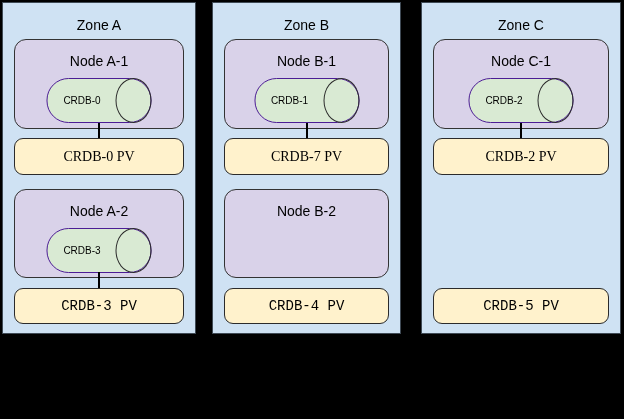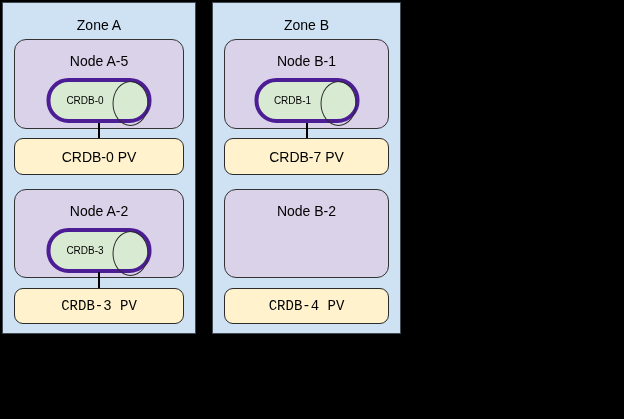--- a/index.html
+++ b/index.html
@@ -12,43 +12,43 @@
   .zone-c{left:421px;width:200px;}
   .zone-title{position:absolute;top:14px;left:0;right:0;text-align:center;
               font-size:14px;line-height:16px;}
   .node{position:absolute;left:11px;right:11px;background:#d9d2e9;border:1px solid #333;
         border-radius:12px;}
   .node-1{top:36px;height:90px;}
   .node-2{top:186px;height:89px;padding-left:20px;}
   .node-title{position:absolute;top:13px;left:0;right:0;text-align:center;
               font-size:14px;line-height:16px;}
   .pod{position:absolute;top:38px;left:50%;transform:translateX(-50%);
-       width:105px;height:45px;background:#d9ead3;border:4px solid #4c1d95;border-radius:22px;}
+       width:105px;height:45px;background:#d9ead3;border:1px solid #4c1d95;border-radius:22px;}
   .pod-cap{position:absolute;top:-1px;right:-1px;width:36px;height:45px;
            border:1px solid #2b2b2b;border-radius:50%;}
   .pod-label{position:absolute;left:0;top:0;height:100%;width:69px;display:flex;
              align-items:center;justify-content:center;font-size:10px;}
   .connector{position:absolute;left:50%;width:2px;margin-left:-1px;background:#000;}
   .connector-1{top:120px;height:16px;}
   .connector-2{top:269px;height:16px;}
   .pv{position:absolute;left:11px;right:11px;background:#fff2cc;border:1px solid #2b2b2b;
       border-radius:9px;display:flex;align-items:center;justify-content:center;font-size:14px;}
-  .pv-1{top:135px;height:37px;}
+  .pv-1{top:135px;height:37px;font-family:Liberation Serif, serif;}
   .pv-2{top:285px;height:36px;font-family:Liberation Mono, monospace;}
 </style>
 </head>
 <body>
 
 <div class="stage">
 
   <div class="zone zone-a">
     <div class="zone-title">Zone A</div>
 
     <div class="node node-1">
-      <div class="node-title">Node A-5</div>
+      <div class="node-title">Node A-1</div>
       <div class="pod">
         <span class="pod-cap"></span>
         <span class="pod-label">CRDB-0</span>
       </div>
     </div>
     <div class="connector connector-1"></div>
     <div class="pv pv-1">
       <span>CRDB-0 PV</span>
     </div>
 
@@ -81,14 +81,33 @@
     </div>
 
     <div class="node node-2">
       <div class="node-title">Node B-2</div>
     </div>
     <div class="pv pv-2">
       <span>CRDB-4 PV</span>
     </div>
   </div>
 
+  <div class="zone zone-c">
+    <div class="zone-title">Zone C</div>
+
+    <div class="node node-1">
+      <div class="node-title">Node C-1</div>
+      <div class="pod">
+        <span class="pod-cap"></span>
+        <span class="pod-label">CRDB-2</span>
+      </div>
+    </div>
+    <div class="connector connector-1"></div>
+    <div class="pv pv-1">
+      <span>CRDB-2 PV</span>
+    </div>
+
+    <div class="pv pv-2">
+      <span>CRDB-5 PV</span>
+    </div>
+  </div>
 
 </div>
 
 </body></html>

